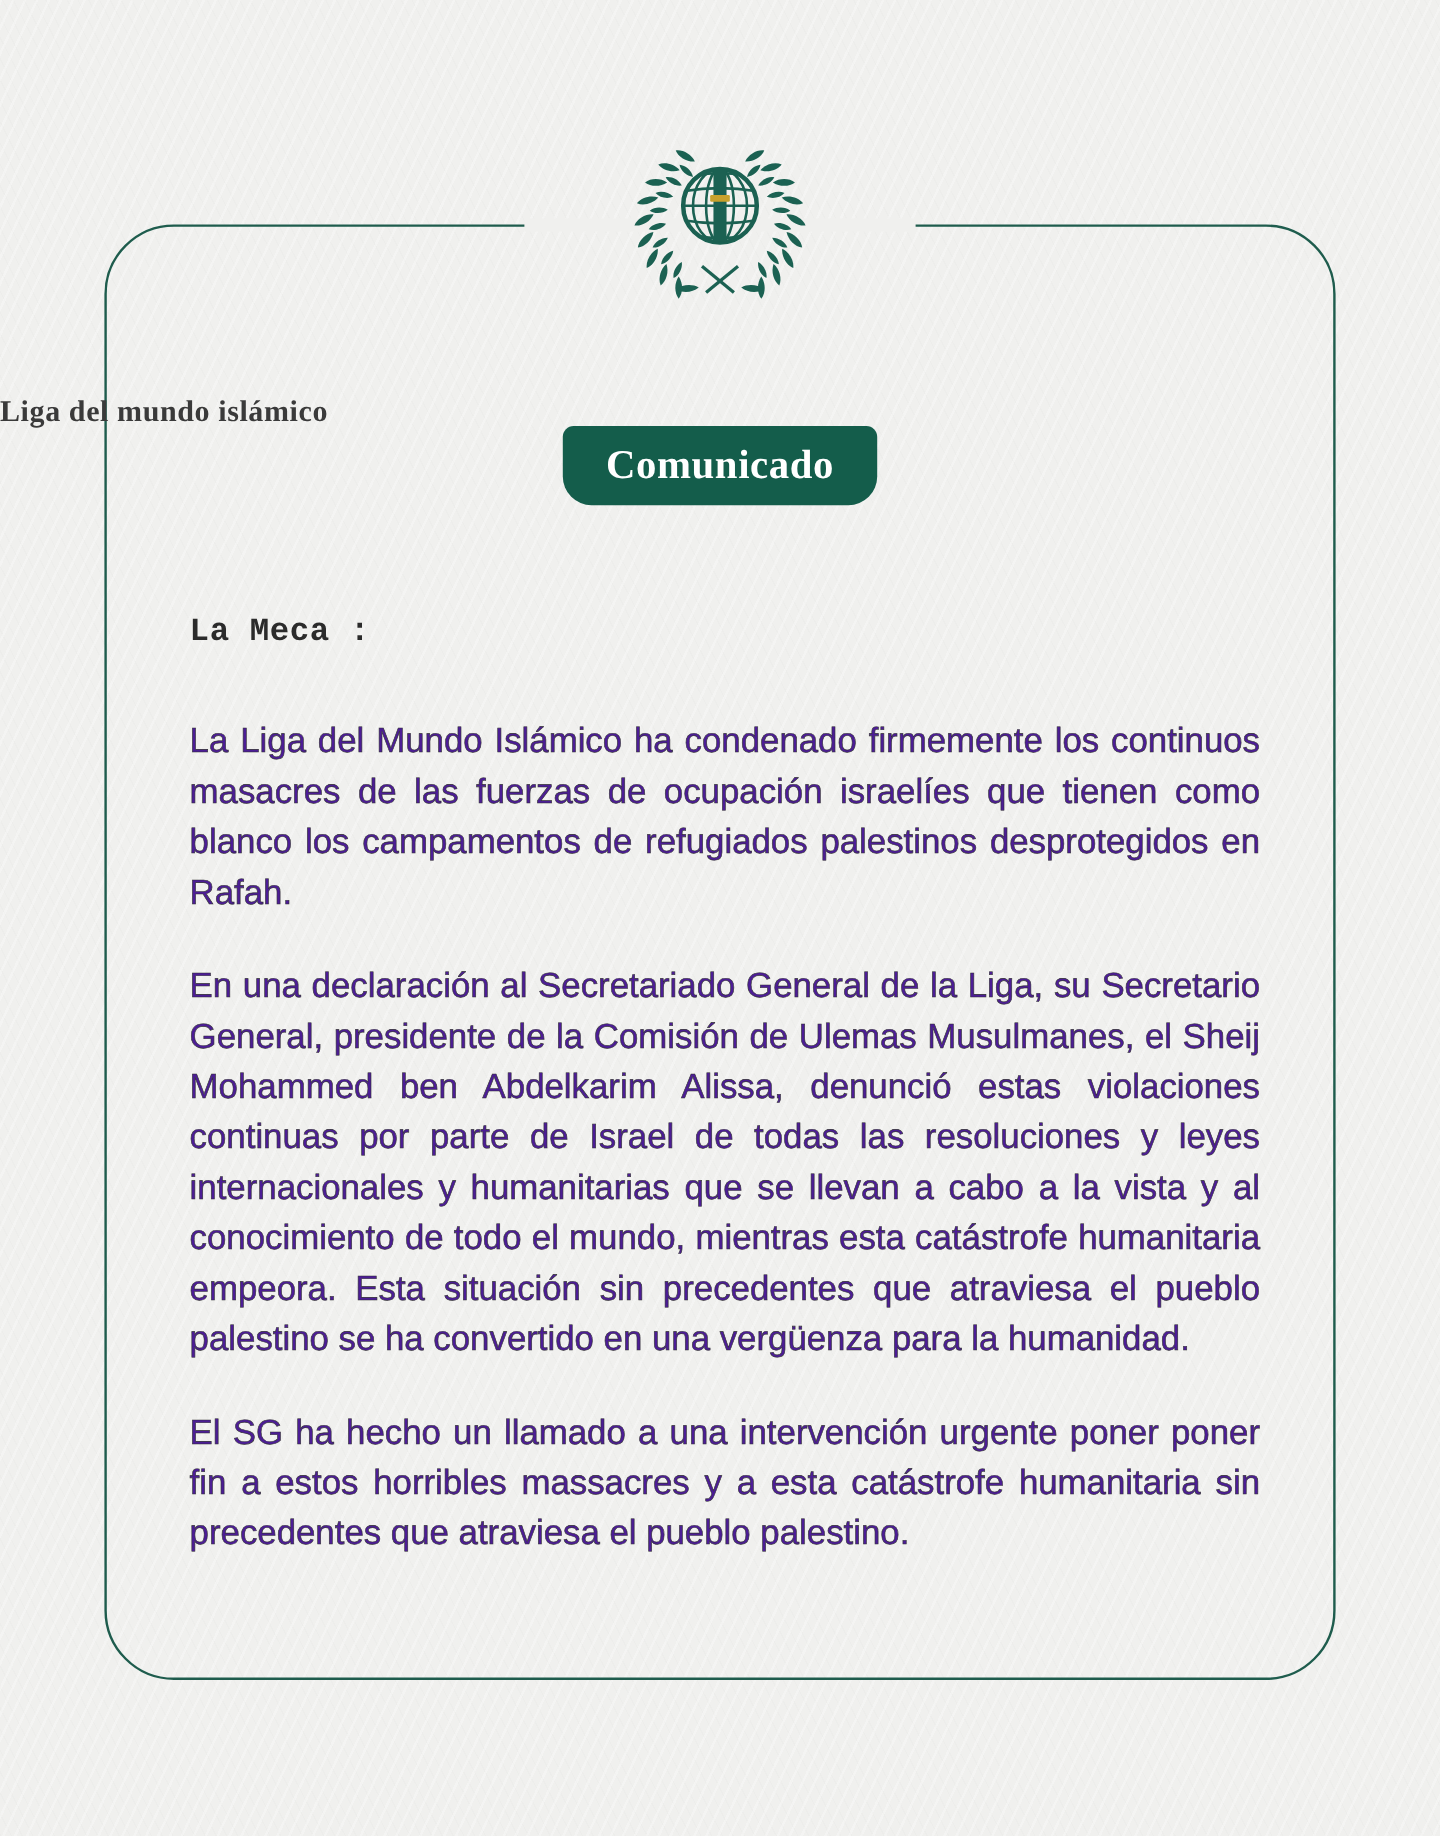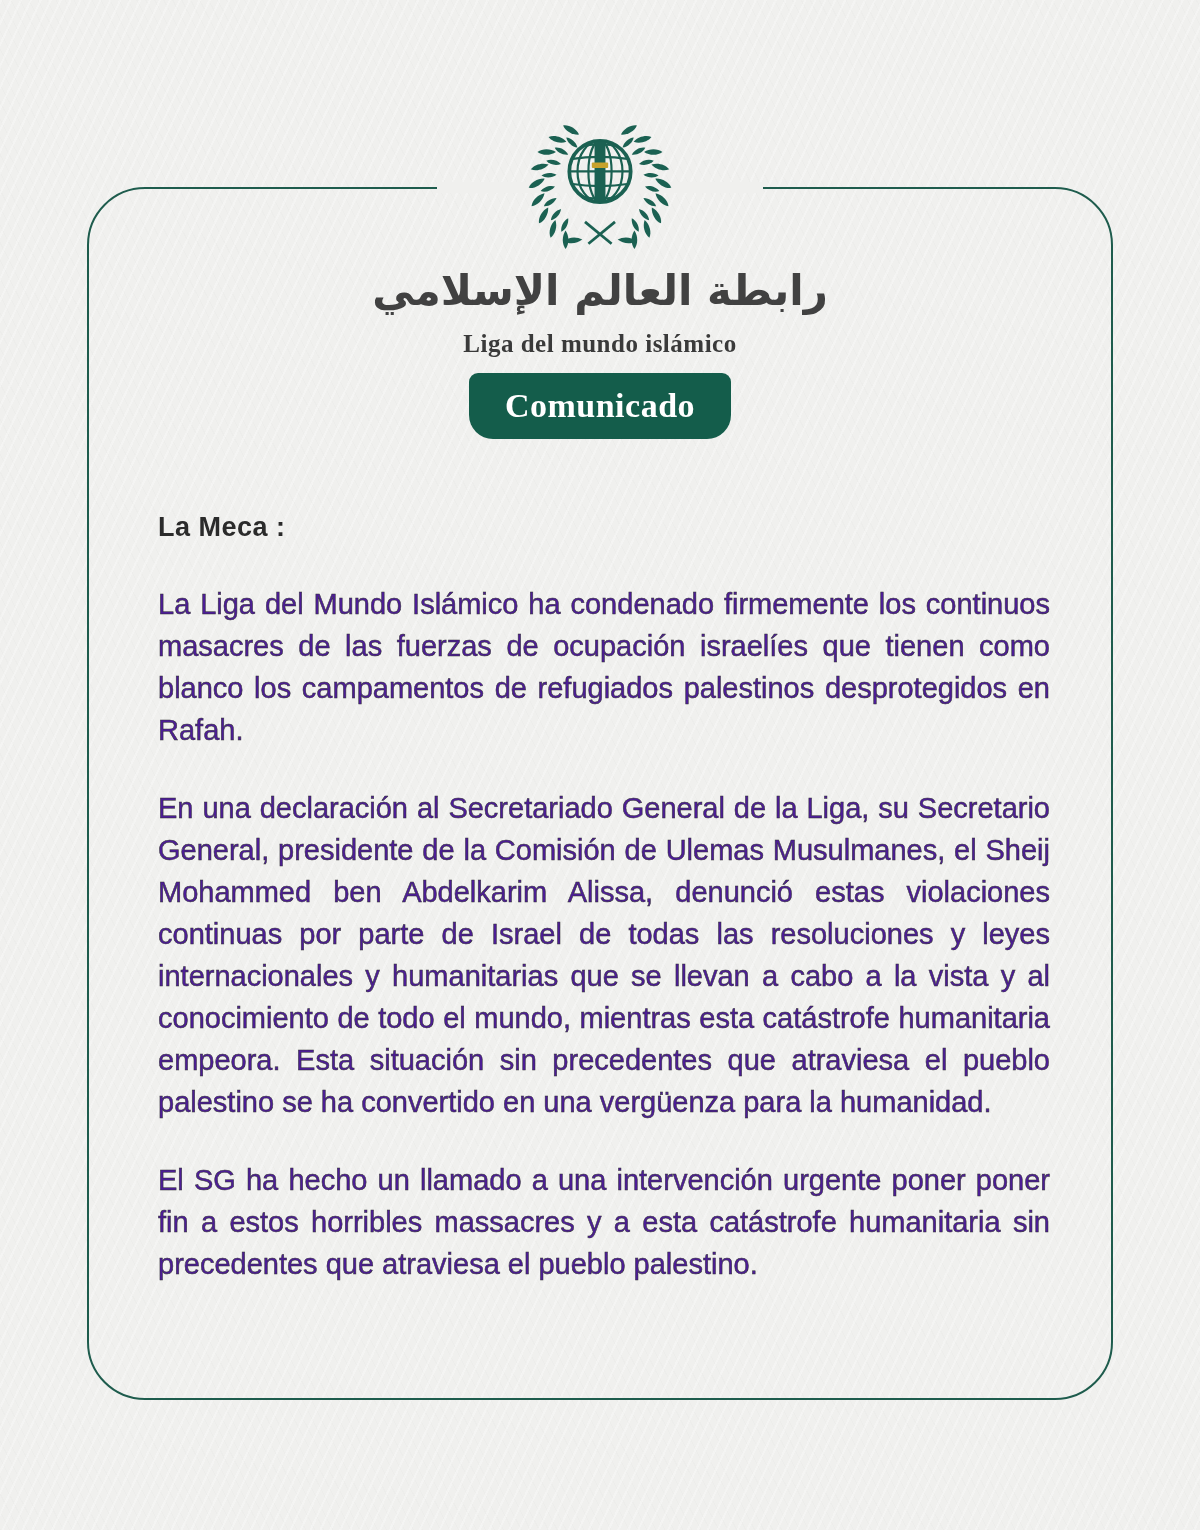--- a/index.html
+++ b/index.html
@@ -33,44 +33,43 @@
   }
 
   .arabic-title {
     position:absolute; left:0; right:0; top:250px; height:80px;
     display:flex; align-items:center; justify-content:center;
     direction:rtl; font-family:"DejaVu Sans",sans-serif;
     font-size:42px; font-weight:700; color:#414141;
   }
   .org-name {
     position:absolute; left:0; right:0; top:330px;
-    text-align:center;
     font-family:"Liberation Serif","DejaVu Serif",serif;
     font-weight:700; font-size:25px; color:#3a3a3a; letter-spacing:.5px;
   }
 
   .badge {
-    position:absolute; left:0; right:0; top:373px;
+    position:absolute; left:0; right:0; top:355px;
     width:262px; height:66px; margin:0 auto;
     background:#145d4b;
     border-radius:9px 9px 24px 24px;
     display:flex; align-items:center; justify-content:center;
   }
   .badge-label {
     font-family:"Liberation Serif","DejaVu Serif",serif;
     font-weight:700; font-size:34px; color:#ffffff; letter-spacing:.5px;
   }
 
   .content {
     position:absolute; left:158px; top:512px; width:892px;
   }
   .location {
-    font-family:Liberation Sans, sans-serif;
+    font-family:Liberation Mono, monospace;
     font-weight:700; font-size:27px; color:#2b2b2b;
-    margin-bottom:40px; letter-spacing:.5px;
+    margin-bottom:55px; letter-spacing:.5px;
   }
   .content p {
     font-size:29px; line-height:42px; color:#4c1d95;
     text-align:justify; margin-bottom:36px;
     -webkit-text-stroke:.5px #323232;
   }
 </style>
 </head>
 <body>
 
@@ -137,21 +136,20 @@
           <path d="M65 96 L155 96"></path>
           <path d="M67 114 Q110 121 153 114"></path>
           <path d="M80 132 Q110 140 140 132"></path>
         </g>
         <rect x="102" y="52" width="16" height="88" fill="#1b6152" stroke="none"></rect>
         <rect x="98" y="83" width="24" height="8" rx="1.5" fill="#c8a12c" stroke="none"></rect>
       </g>
     </svg>
   </div>
 
-  <div class="arabic-title">رابطة العالم الإسلامي</div>
 
   <div class="org-name">Liga del mundo islámico</div>
 
   <div class="badge">
     <span class="badge-label">Comunicado</span>
   </div>
 
   <div class="content">
     <h2 class="location">La Meca :</h2>
     <p>La Liga del Mundo Islámico ha condenado firmemente los continuos masacres de las fuerzas de ocupación israelíes que tienen como blanco los campamentos de refugiados palestinos desprotegidos en Rafah.</p>

